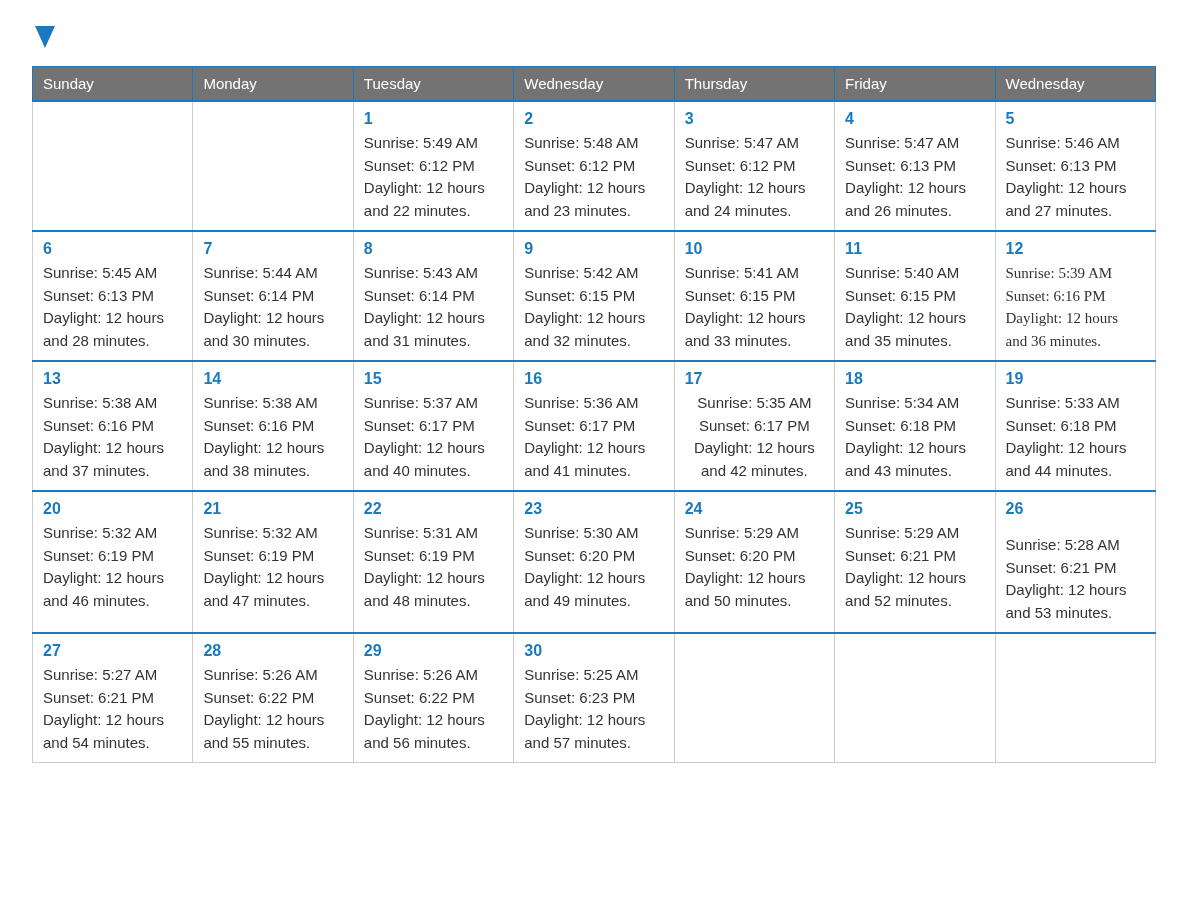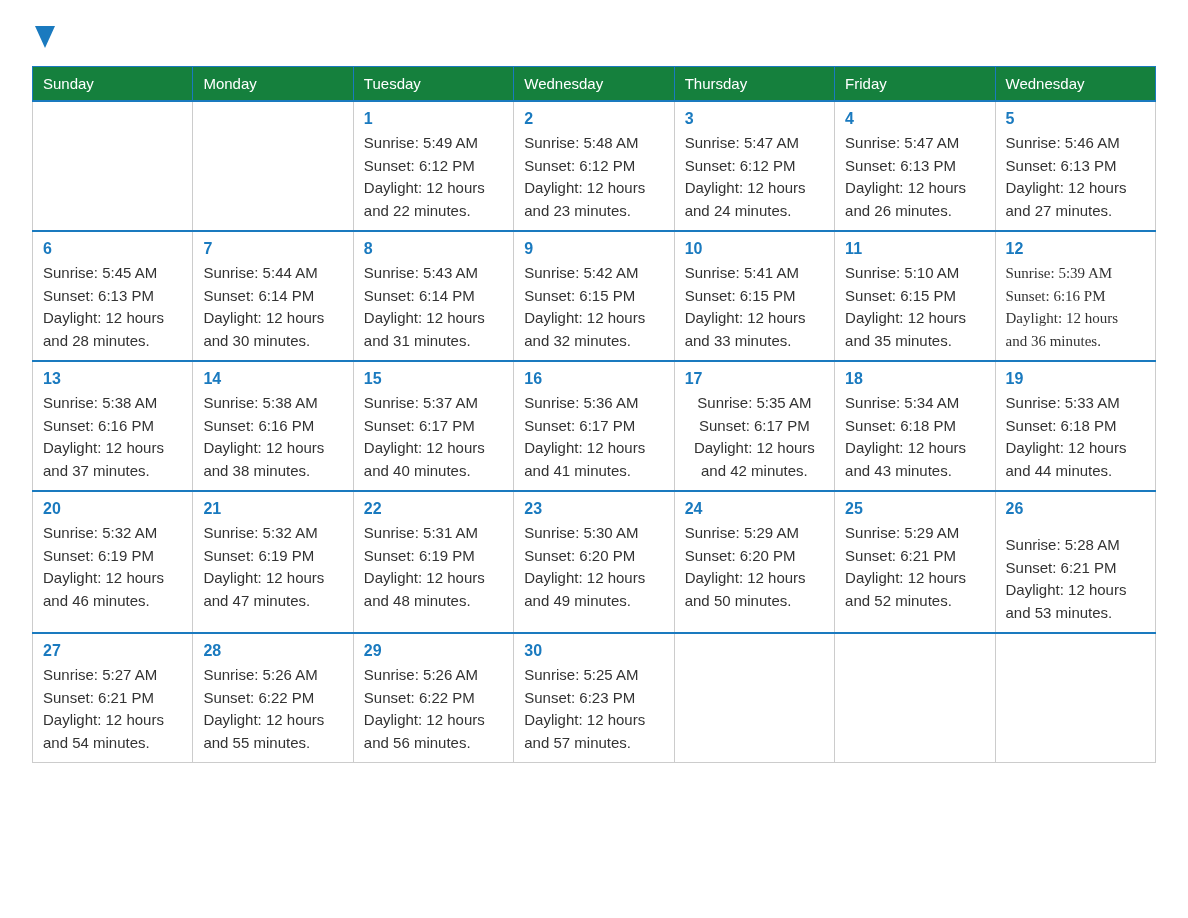--- a/index.html
+++ b/index.html
@@ -44,21 +44,21 @@
       font-size: 20px;
       color: #333;
       margin-top: 4px;
     }
     table {
       width: 100%;
       border-collapse: collapse;
       table-layout: fixed;
     }
     th {
-      background-color: #15803d;
+      background-color: #737373;
       color: #fff;
       font-size: 15px;
       font-weight: normal;
       padding: 8px 10px;
       text-align: left;
       border: 1px solid #1a7abf;
     }
     td {
       vertical-align: top;
       padding: 8px 10px;
@@ -190,21 +190,21 @@
         </td>
         <td>
           <span class="day-number">10</span>
           <div class="day-info" style="white-space: pre-line;">Sunrise: 5:41 AM
 Sunset: 6:15 PM
 Daylight: 12 hours
 and 33 minutes.</div>
         </td>
         <td>
           <span class="day-number">11</span>
-          <div class="day-info" style="white-space: pre-line;">Sunrise: 5:10 AM
+          <div class="day-info" style="white-space: pre-line;">Sunrise: 5:40 AM
 Sunset: 6:15 PM
 Daylight: 12 hours
 and 35 minutes.</div>
         </td>
         <td>
           <span class="day-number">12</span>
           <div class="day-info" style="white-space: pre-line; font-family: Liberation Serif, serif;">Sunrise: 5:39 AM
 Sunset: 6:16 PM
 Daylight: 12 hours
 and 36 minutes.</div>

